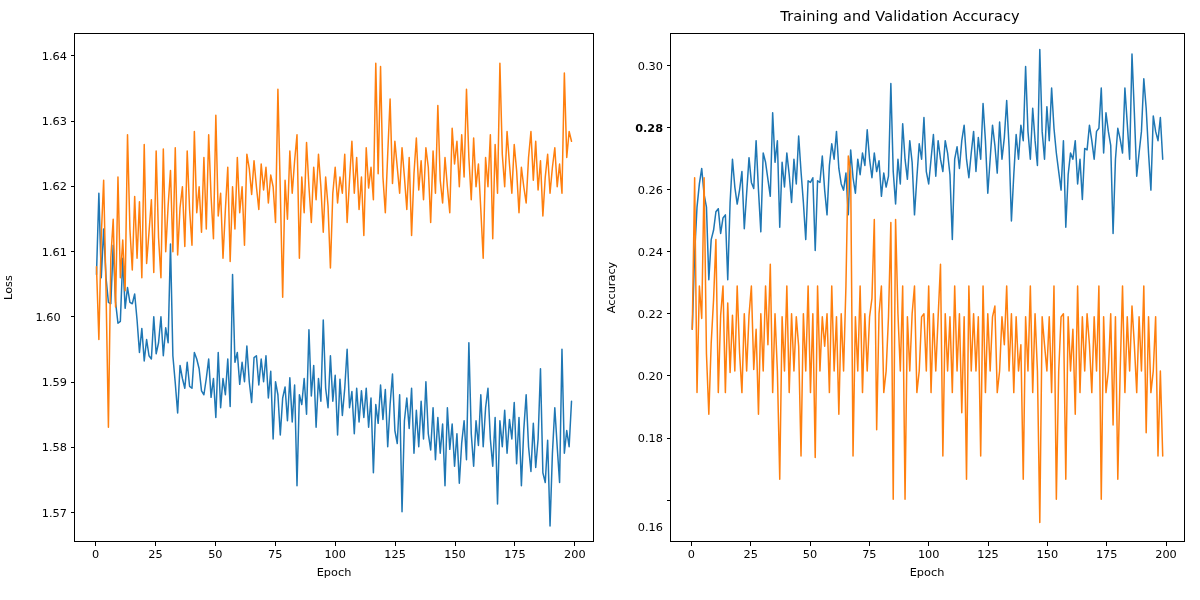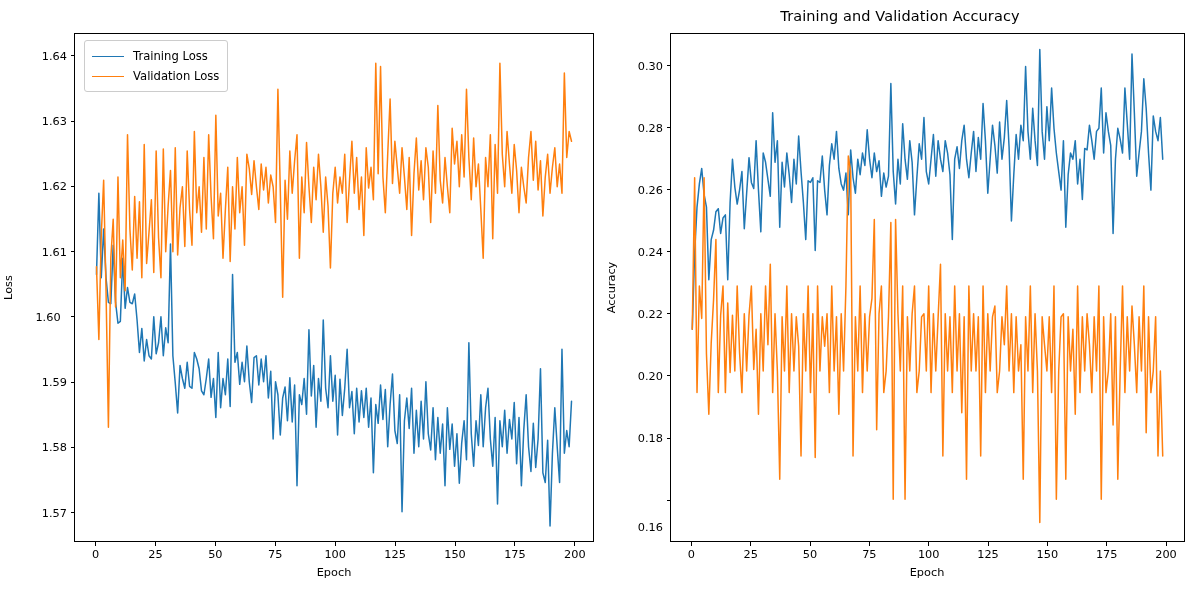--- a/index.html
+++ b/index.html
@@ -93,30 +93,20 @@
         <div class="xtick-label" style="left: 455.014px; top: 548px;">150</div>
         <div class="tick-mark" style="left: 514.422px; top: 542px; width: 1px; height: 3.5px;"></div>
         <div class="xtick-label" style="left: 514.922px; top: 548px;">175</div>
         <div class="tick-mark" style="left: 574.329px; top: 542px; width: 1px; height: 3.5px;"></div>
         <div class="xtick-label" style="left: 574.829px; top: 548px;">200</div>
       </div>
 
     <div class="axis-label-x" id="xlabel-loss" style="left:334px;top:566px;">Epoch</div>
     <div class="axis-label-y" id="ylabel-loss" style="left:-4px;top:281px;transform:rotate(-90deg);">Loss</div>
 
-    <div class="legend" id="legend-loss">
-      <div class="legend-row">
-        <span class="legend-swatch train"></span>
-        <span class="legend-text">Training Loss</span>
-      </div>
-      <div class="legend-row">
-        <span class="legend-swatch val"></span>
-        <span class="legend-text">Validation Loss</span>
-      </div>
-    </div>
   </div>
 
   <div class="panel" id="panel-acc">
     <div class="chart-title">Training and Validation Accuracy</div>
 
     <div class="plot-frame" id="frame-acc">
       <svg class="plot-svg" id="svg-acc" viewBox="0 0 515 509" preserveAspectRatio="none">
           <path d="M21.36 296.40 L23.73 220.36 L26.11 173.80 L28.48 150.53 L30.85 135.01 L33.23 161.39 L35.60 173.80 L37.97 246.74 L40.35 206.39 L42.72 197.08 L45.09 178.46 L47.47 175.36 L49.84 200.19 L52.21 184.67 L54.59 181.56 L56.96 246.74 L59.33 169.15 L61.71 125.70 L64.08 153.63 L66.45 170.70 L68.82 156.73 L71.20 138.11 L73.57 195.53 L75.94 159.84 L78.32 124.15 L80.69 148.98 L83.06 155.18 L85.44 107.08 L87.81 156.73 L90.18 198.63 L92.56 119.49 L94.93 128.80 L97.30 145.87 L99.68 162.94 L102.05 79.14 L104.42 128.80 L106.80 107.08 L109.17 193.98 L111.54 128.80 L113.92 153.63 L116.29 119.49 L118.66 141.22 L121.04 169.15 L123.41 125.70 L125.78 150.53 L128.16 102.42 L130.53 138.11 L132.90 169.15 L135.28 206.39 L137.65 147.42 L140.02 148.98 L142.40 144.32 L144.77 217.26 L147.14 147.42 L149.52 148.98 L151.89 122.59 L154.26 156.73 L156.64 181.56 L159.01 131.91 L161.38 110.18 L163.76 125.70 L166.13 97.77 L168.50 135.01 L170.88 150.53 L173.25 156.73 L175.62 139.66 L178.00 181.56 L180.37 116.39 L182.74 144.32 L185.12 159.84 L187.49 125.70 L189.86 141.22 L192.24 119.49 L194.61 131.91 L196.98 96.21 L199.35 125.70 L201.73 144.32 L204.10 119.49 L206.47 138.11 L208.85 127.25 L211.22 162.94 L213.59 139.66 L215.97 153.63 L218.34 142.77 L220.71 49.66 L223.09 138.11 L225.46 170.70 L227.83 125.70 L230.21 150.53 L232.58 90.01 L234.95 125.70 L237.33 145.87 L239.70 107.08 L242.07 128.80 L244.45 181.56 L246.82 144.32 L249.19 110.18 L251.57 125.70 L253.94 83.80 L256.31 138.11 L258.69 150.53 L261.06 125.70 L263.43 100.87 L265.81 142.77 L268.18 107.08 L270.55 125.70 L272.93 138.11 L275.30 107.08 L277.67 119.49 L280.05 141.22 L282.42 206.39 L284.79 125.70 L287.17 113.28 L289.54 135.01 L291.91 107.08 L294.29 91.56 L296.66 125.70 L299.03 144.32 L301.41 119.49 L303.78 97.77 L306.15 138.11 L308.53 103.97 L310.90 125.70 L313.27 69.83 L315.65 107.08 L318.02 159.84 L320.39 125.70 L322.76 91.56 L325.14 111.73 L327.51 139.66 L329.88 88.45 L332.26 125.70 L334.63 103.97 L337.00 66.73 L339.38 113.28 L341.75 187.77 L344.12 141.22 L346.50 100.87 L348.87 125.70 L351.24 91.56 L353.62 107.08 L355.99 32.59 L358.36 97.77 L360.74 125.70 L363.11 74.49 L365.48 107.08 L367.86 131.91 L370.23 15.52 L372.60 97.77 L374.98 125.70 L377.35 72.94 L379.72 107.08 L382.10 54.31 L384.47 94.66 L386.84 119.49 L389.22 138.11 L391.59 156.73 L393.96 107.08 L396.34 193.98 L398.71 141.22 L401.08 119.49 L403.46 125.70 L405.83 107.08 L408.20 150.53 L410.58 125.70 L412.95 166.05 L415.32 114.84 L417.70 116.39 L420.07 91.56 L422.44 107.08 L424.82 125.70 L427.19 97.77 L429.56 94.66 L431.94 54.31 L434.31 119.49 L436.68 79.14 L439.06 97.77 L441.43 111.73 L443.80 200.19 L446.18 125.70 L448.55 94.66 L450.92 105.52 L453.29 119.49 L455.67 54.31 L458.04 90.01 L460.41 125.70 L462.79 20.17 L465.16 79.14 L467.53 142.77 L469.91 119.49 L472.28 97.77 L474.65 45.00 L477.03 74.49 L479.40 119.49 L481.77 156.73 L484.15 82.25 L486.52 97.77 L488.89 107.08 L491.27 83.80 L493.64 125.70 " fill="none" stroke="#1f77b4" stroke-width="1.5" stroke-linejoin="round" stroke-linecap="round" vector-effect="non-scaling-stroke"></path>
           <path d="M21.36 296.40 L23.73 144.32 L26.11 360.02 L28.48 252.95 L30.85 285.54 L33.23 144.32 L35.60 321.23 L37.97 381.75 L40.35 310.37 L42.72 266.91 L45.09 206.39 L47.47 360.02 L49.84 282.43 L52.21 252.95 L54.59 360.02 L56.96 270.02 L59.33 339.85 L61.71 282.43 L64.08 338.30 L66.45 252.95 L68.82 319.68 L71.20 360.02 L73.57 280.88 L75.94 338.30 L78.32 282.43 L80.69 252.95 L83.06 336.75 L85.44 296.40 L87.81 381.75 L90.18 280.88 L92.56 338.30 L94.93 252.95 L97.30 311.92 L99.68 231.22 L102.05 360.02 L104.42 280.88 L106.80 338.30 L109.17 446.93 L111.54 283.98 L113.92 338.30 L116.29 252.95 L118.66 360.02 L121.04 280.88 L123.41 338.30 L125.78 283.98 L128.16 313.47 L130.53 423.65 L132.90 280.88 L135.28 338.30 L137.65 252.95 L140.02 360.02 L142.40 280.88 L144.77 425.20 L147.14 252.95 L149.52 338.30 L151.89 283.98 L154.26 313.47 L156.64 280.88 L159.01 360.02 L161.38 252.95 L163.76 338.30 L166.13 283.98 L168.50 381.75 L170.88 280.88 L173.25 338.30 L175.62 252.95 L178.00 122.59 L180.37 138.11 L182.74 423.65 L185.12 283.98 L187.49 338.30 L189.86 252.95 L192.24 360.02 L194.61 280.88 L196.98 338.30 L199.35 283.98 L201.73 265.36 L204.10 186.22 L206.47 397.27 L208.85 280.88 L211.22 252.95 L213.59 360.02 L215.97 338.30 L218.34 283.98 L220.71 189.32 L223.09 467.10 L225.46 186.22 L227.83 280.88 L230.21 338.30 L232.58 252.95 L234.95 467.10 L237.33 283.98 L239.70 338.30 L242.07 280.88 L244.45 252.95 L246.82 360.02 L249.19 338.30 L251.57 283.98 L253.94 280.88 L256.31 338.30 L258.69 252.95 L261.06 360.02 L263.43 280.88 L265.81 338.30 L268.18 283.98 L270.55 231.22 L272.93 423.65 L275.30 280.88 L277.67 338.30 L280.05 283.98 L282.42 360.02 L284.79 252.95 L287.17 338.30 L289.54 280.88 L291.91 380.20 L294.29 283.98 L296.66 446.93 L299.03 252.95 L301.41 338.30 L303.78 280.88 L306.15 338.30 L308.53 283.98 L310.90 423.65 L313.27 252.95 L315.65 360.02 L318.02 280.88 L320.39 338.30 L322.76 283.98 L325.14 273.12 L327.51 360.02 L329.88 338.30 L332.26 283.98 L334.63 311.92 L337.00 252.95 L339.38 338.30 L341.75 280.88 L344.12 360.02 L346.50 283.98 L348.87 338.30 L351.24 311.92 L353.62 446.93 L355.99 283.98 L358.36 338.30 L360.74 252.95 L363.11 360.02 L365.48 280.88 L367.86 338.30 L370.23 490.38 L372.60 283.98 L374.98 311.92 L377.35 338.30 L379.72 283.98 L382.10 360.02 L384.47 252.95 L386.84 467.10 L389.22 338.30 L391.59 283.98 L393.96 280.88 L396.34 446.93 L398.71 283.98 L401.08 338.30 L403.46 296.40 L405.83 381.75 L408.20 252.95 L410.58 360.02 L412.95 283.98 L415.32 338.30 L417.70 280.88 L420.07 311.92 L422.44 360.02 L424.82 283.98 L427.19 338.30 L429.56 252.95 L431.94 467.10 L434.31 283.98 L436.68 360.02 L439.06 338.30 L441.43 280.88 L443.80 392.61 L446.18 283.98 L448.55 446.93 L450.92 338.30 L453.29 252.95 L455.67 360.02 L458.04 283.98 L460.41 338.30 L462.79 273.12 L465.16 311.92 L467.53 360.02 L469.91 283.98 L472.28 338.30 L474.65 252.95 L477.03 400.37 L479.40 283.98 L481.77 360.02 L484.15 338.30 L486.52 283.98 L488.89 423.65 L491.27 338.30 L493.64 423.65 " fill="none" stroke="#ff7f0e" stroke-width="1.5" stroke-linejoin="round" stroke-linecap="round" vector-effect="non-scaling-stroke"></path>
         </svg>
@@ -129,21 +119,21 @@
         <div class="ytick-label" style="left: 25px; width: 38px; top: 438.027px;">0.18</div>
         <div class="tick-mark" style="left: 66.5px; top: 375.454px; width: 3.5px; height: 1px;"></div>
         <div class="ytick-label" style="left: 25px; width: 38px; top: 375.954px;">0.20</div>
         <div class="tick-mark" style="left: 66.5px; top: 313.381px; width: 3.5px; height: 1px;"></div>
         <div class="ytick-label" style="left: 25px; width: 38px; top: 313.881px;">0.22</div>
         <div class="tick-mark" style="left: 66.5px; top: 251.308px; width: 3.5px; height: 1px;"></div>
         <div class="ytick-label" style="left: 25px; width: 38px; top: 251.808px;">0.24</div>
         <div class="tick-mark" style="left: 66.5px; top: 189.235px; width: 3.5px; height: 1px;"></div>
         <div class="ytick-label" style="left: 25px; width: 38px; top: 189.735px;">0.26</div>
         <div class="tick-mark" style="left: 66.5px; top: 127.162px; width: 3.5px; height: 1px;"></div>
-        <div class="ytick-label" style="left: 25px; width: 38px; top: 127.662px;">0.28</div>
+        <div class="ytick-label" style="left: 25px; width: 38px; top: 127.662px; font-weight: bold;">0.28</div>
         <div class="tick-mark" style="left: 66.5px; top: 65.0884px; width: 3.5px; height: 1px;"></div>
         <div class="ytick-label" style="left: 25px; width: 38px; top: 65.5884px;">0.30</div>
         <div class="tick-mark" style="left: 90.8594px; top: 542px; width: 1px; height: 3.5px;"></div>
         <div class="xtick-label" style="left: 91.3594px; top: 548px;">0</div>
         <div class="tick-mark" style="left: 150.191px; top: 542px; width: 1px; height: 3.5px;"></div>
         <div class="xtick-label" style="left: 150.691px; top: 548px;">25</div>
         <div class="tick-mark" style="left: 209.523px; top: 542px; width: 1px; height: 3.5px;"></div>
         <div class="xtick-label" style="left: 210.023px; top: 548px;">50</div>
         <div class="tick-mark" style="left: 268.855px; top: 542px; width: 1px; height: 3.5px;"></div>
         <div class="xtick-label" style="left: 269.355px; top: 548px;">75</div>

